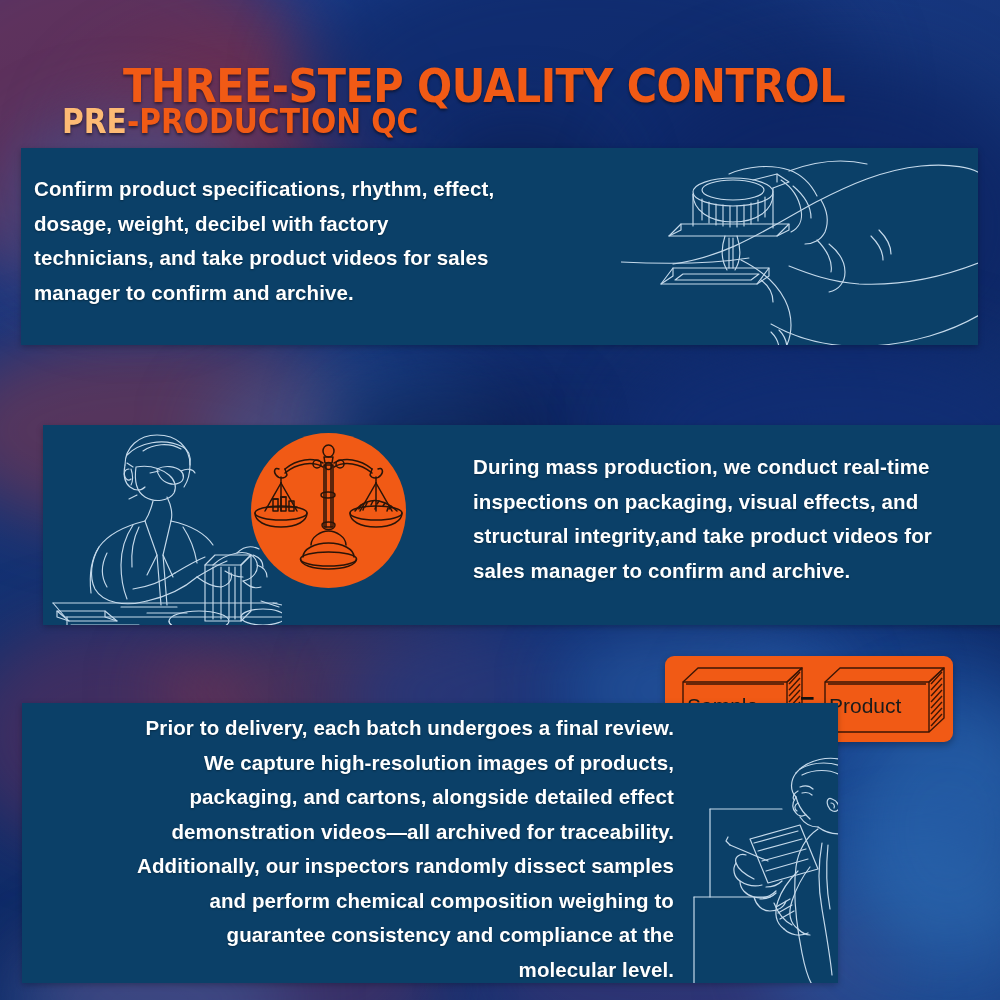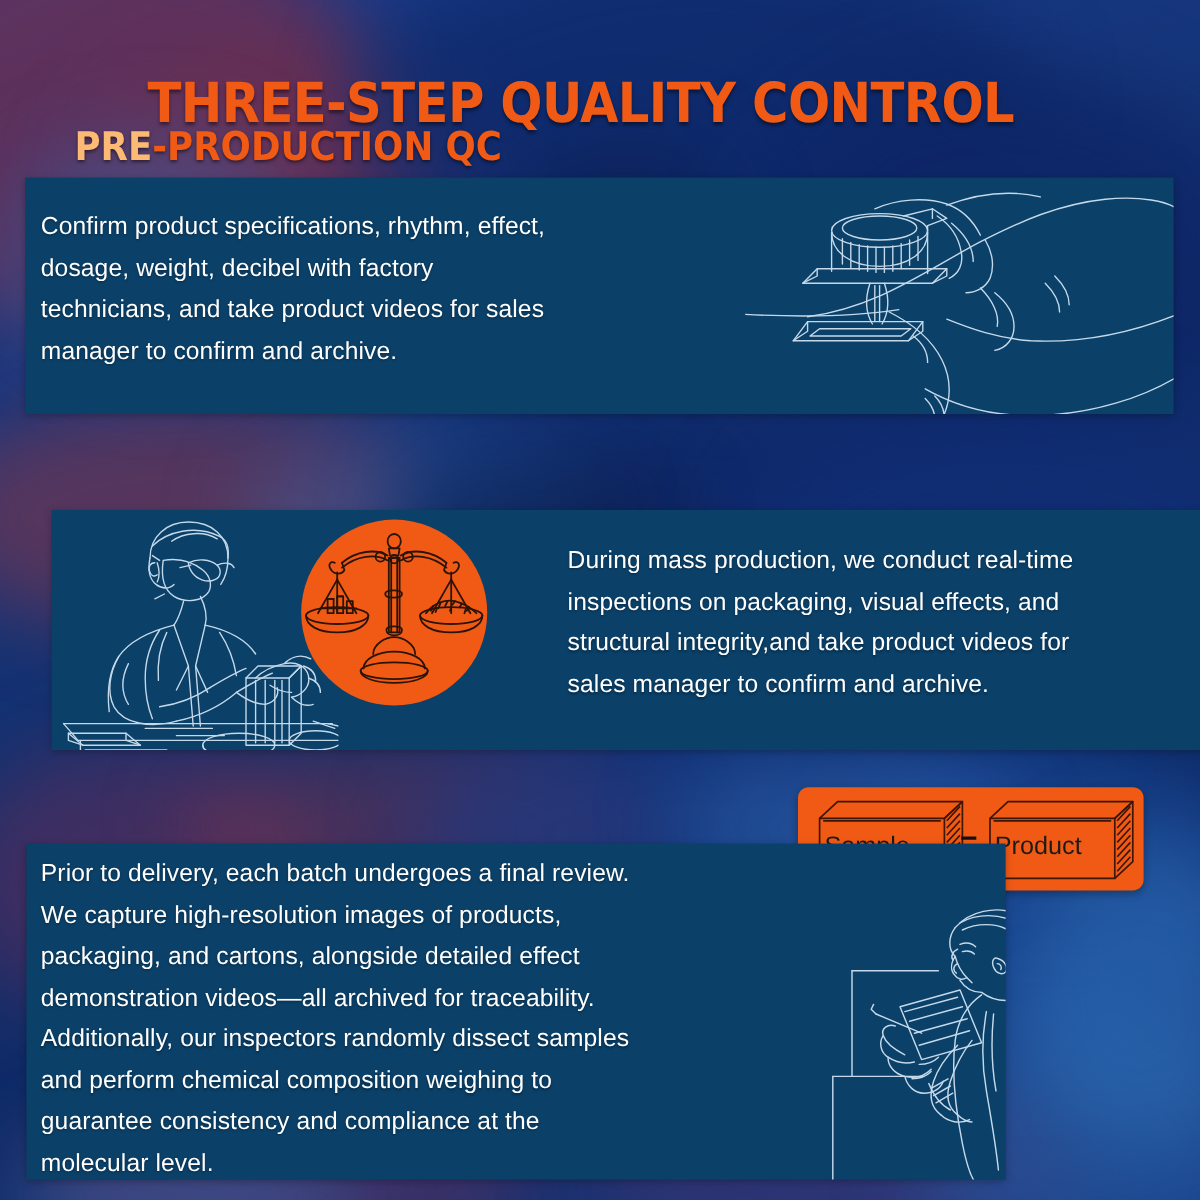--- a/index.html
+++ b/index.html
@@ -33,20 +33,21 @@
     color:#f15a15;white-space:nowrap;
     text-shadow:0 2px 3px rgba(0,0,0,.5);
   }
   .sect-head .w{color:#fdba74;}
 
   .panel{
     position:absolute;
     background:#0b4068;
     box-shadow:0 2px 6px rgba(0,0,0,.25);
     overflow:hidden;
+    font-weight:bold;
   }
   .body-text{
     position:absolute;
     color:#ffffff;
     font-size:20.5px;
     line-height:34.5px;
     letter-spacing:0.1px;
     text-shadow:0 1px 2px rgba(0,0,0,.35);
     white-space:pre-line;
   }
@@ -361,21 +362,21 @@
         <path d="M266 64 L277 52"></path>
           <path d="M266 70 L277 58"></path>
         <path d="M163 28 L261 28"></path>
       </g>
     </svg>
     <div class="sp-label" style="left:22px;top:38px;">Sample</div>
     <div class="sp-eq" style="left:135px;top:32px;">=</div>
     <div class="sp-label" style="left:164px;top:38px;">Product</div>
   </div>
 
-  <div class="panel" style="left:22px;top:703px;width:816px;height:280px;">
+  <div class="panel" style="left:22px;top:703px;width:816px;height:280px;text-align:right;">
 
     <div class="art" style="left:628px;top:44px;">
       <svg width="330" height="240" viewBox="0 0 330 240" fill="none" stroke="#cfe2f2" stroke-width="1.2" stroke-linecap="round" stroke-linejoin="round" opacity="0.95">
 
         <path d="M60 62 L132 62"></path>
         <path d="M60 62 L60 150"></path>
         <path d="M44 150 L120 150"></path>
         <path d="M44 150 L44 240"></path>
         <path d="M196 148 L242 148"></path>
 

